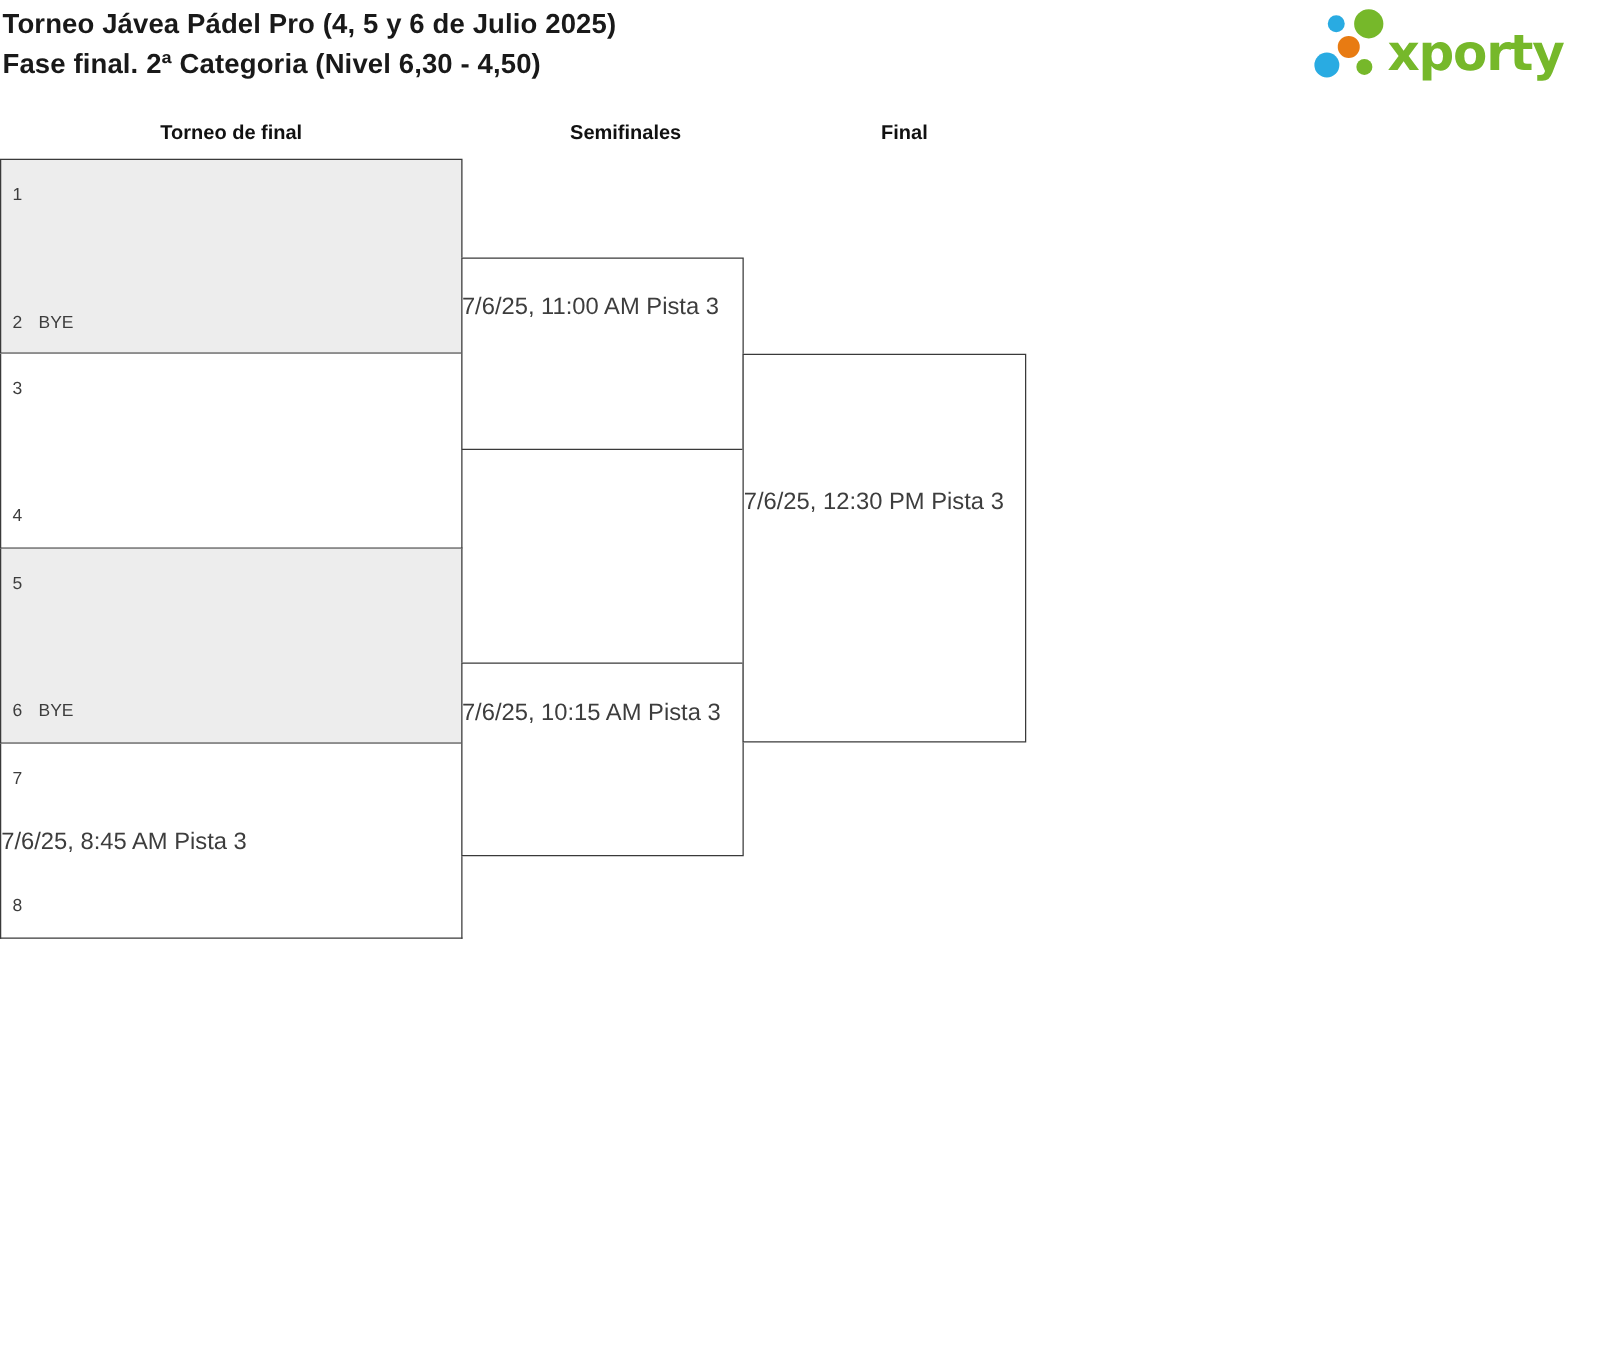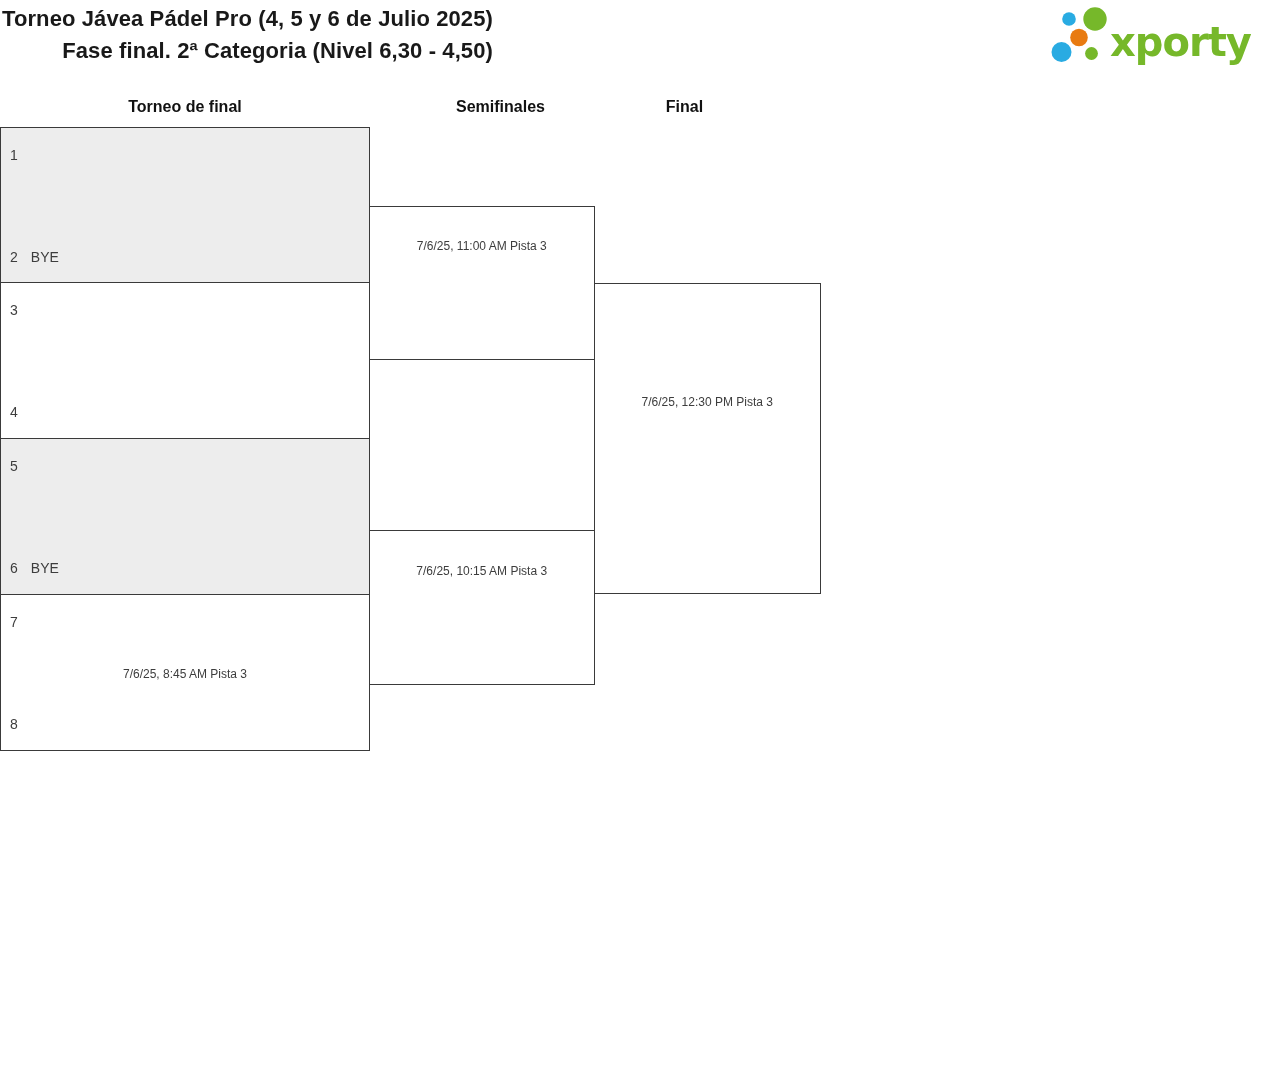--- a/index.html
+++ b/index.html
@@ -11,21 +11,20 @@
     font-family: "Liberation Sans", "DejaVu Sans", sans-serif;
     overflow: hidden;
   }
 
   
   .title-block {
     position: absolute;
     left: 2px;
     top: 3px;
     color: #191919;
-    text-align: right;
   }
   .title-line {
     font-size: 22px;
     font-weight: 700;
     line-height: 32px;
     letter-spacing: 0.1px;
     white-space: nowrap;
   }
   .logo {
     position: absolute;
@@ -41,21 +40,21 @@
     top: 97px;
     height: 20px;
     font-size: 16px;
     font-weight: 700;
     color: #111111;
     text-align: center;
     line-height: 20px;
   }
   .round-header.qf    { left: 0;     width: 370px; }
   .round-header.sf    { left: 388px; width: 225px; }
-  .round-header.final { left: 572px; width: 225px; }
+  .round-header.final { left: 611px; width: 225px; }
 
   
   .match {
     position: absolute;
     box-sizing: border-box;
     border: 1.5px solid #3a3a3a;
     background: #ffffff;
   }
   .match.bye { background: #ededed; }
 
@@ -77,22 +76,21 @@
     transform: translateY(-50%);
     white-space: nowrap;
   }
   .slot.top    { top: 27px; }
   .slot.bottom { top: 129px; }
 
   .info {
     position: absolute;
     left: 0;
     width: 100%;
-    text-align: center;
-    font-size: 12px;
+    font-size: 19px;
     color: #3d3d3d;
     transform: translateY(-50%);
     white-space: nowrap;
   }
   .m-qf2 .info, .m-qf4 .info { top: 79px; }
   .m-sf1 .info  { top: 39px; }
   .m-sf2 .info  { top: 40px; }
   .m-final .info { top: 118px; }
 </style>
 </head>

